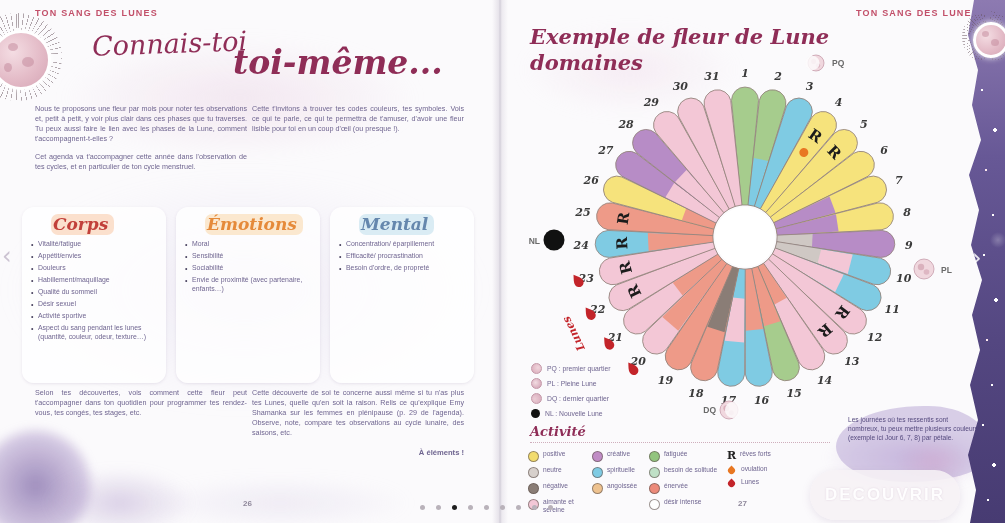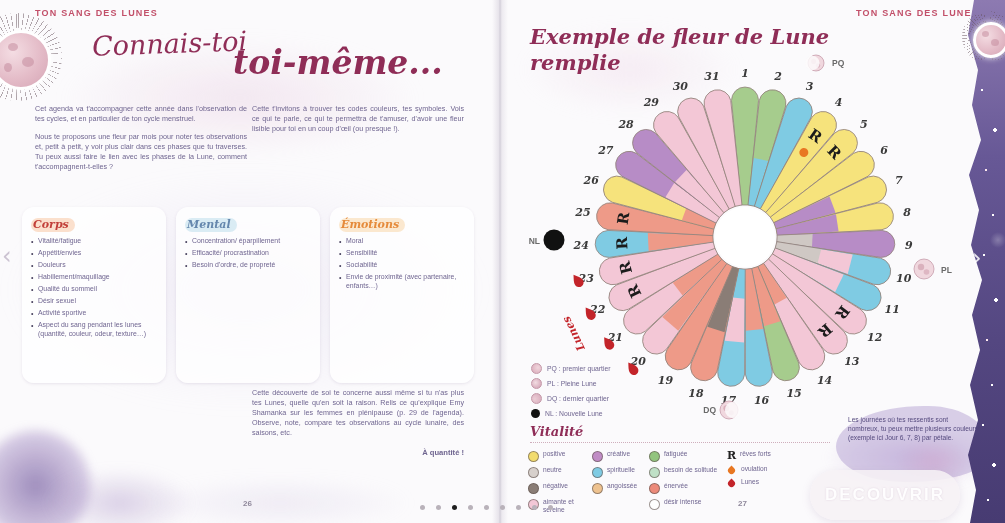--- a/index.html
+++ b/index.html
@@ -12,21 +12,21 @@
   
   .script{font-family:"DejaVu Serif",serif;font-style:italic;color:#8f2d57;}
   
   .col p{margin:0 0 8px 0;font-size:7.2px;line-height:1.38;color:#6f6590;text-align:justify;}
   .col{width:212px;}
   
   #domains-row{left:22px;top:207px;width:452px;height:176px;display:flex;gap:10px;}
   .domain-box{flex:1;background:rgba(255,255,255,0.78);border-radius:12px;padding:7px 9px;
               box-shadow:0 1px 3px rgba(120,100,140,0.15);}
   .domain-title{display:inline-block;font-family:"DejaVu Serif",serif;font-style:italic;font-weight:bold;
-                font-size:11px;padding:0 6px 1px 2px;border-radius:7px;}
+                font-size:17px;padding:0 6px 1px 2px;border-radius:7px;margin-left:20px;}
   .domain-items{margin-top:5px;}
   .domain-item{font-size:6.9px;line-height:1.3;color:#6f6590;margin:0 0 3px 0;padding-left:7px;position:relative;}
   .domain-item::before{content:"•";position:absolute;left:0;top:0;color:#4a4360;font-size:7px;}
   
   .closing{font-size:7.6px;font-weight:bold;color:#6f6590;text-align:right;}
   
   .phase-row{display:flex;align-items:center;gap:5px;height:15px;}
   .phase-label{font-size:6.8px;color:#6f6590;}
   .phase-ico{width:9px;height:9px;border-radius:50%;flex:0 0 9px;}
   .ico-pq{background:radial-gradient(circle at 65% 40%,#f0d5dc,#d9a8b8);border:0.5px solid #c498a8;}
@@ -119,66 +119,67 @@
 <div id="night-strip" class="abs"></div>
 <div id="chev-left" class="abs chev">‹</div>
 <div id="chev-right" class="abs chev">›</div>
 
 <div class="abs brand" style="left:35px;top:8px;">TON SANG DES LUNES</div>
 
 <div class="abs script" style="left:92px;top:28px;font-size:27px;transform:rotate(-2deg);">Connais-toi</div>
 <div class="abs script" style="left:233px;top:43px;font-size:33px;font-weight:bold;">toi-même...</div>
 
 <div class="abs col" style="left:35px;top:104px;">
+    <p>Nous te proposons une fleur par mois pour noter tes observations et, petit à petit, y voir plus clair dans ces phases que tu traverses. Tu peux aussi faire le lien avec les phases de la Lune, comment t'accompagnent-t-elles ?</p>
     <p>Cet agenda va t'accompagner cette année dans l'observation de tes cycles, et en particulier de ton cycle menstruel.</p>
-    <p>Nous te proposons une fleur par mois pour noter tes observations et, petit à petit, y voir plus clair dans ces phases que tu traverses. Tu peux aussi faire le lien avec les phases de la Lune, comment t'accompagnent-t-elles ?</p>
   </div>
 <div class="abs col" style="left:252px;top:104px;">
     <p>Cette t'invitons à trouver tes codes couleurs, tes symboles. Vois ce qui te parle, ce qui te permettra de t'amuser, d'avoir une fleur lisible pour toi en un coup d'œil (ou presque !).</p>
   </div>
 
 <div id="domains-row" class="abs">
     <div class="domain-box"><div class="domain-title" style="color: rgb(194, 64, 58); background: rgb(251, 224, 205);">Corps</div><div class="domain-items">
         <div class="domain-item">Vitalité/fatigue</div>
         <div class="domain-item">Appétit/envies</div>
         <div class="domain-item">Douleurs</div>
         <div class="domain-item">Habillement/maquillage</div>
         <div class="domain-item">Qualité du sommeil</div>
         <div class="domain-item">Désir sexuel</div>
         <div class="domain-item">Activité sportive</div>
         <div class="domain-item">Aspect du sang pendant les lunes (quantité, couleur, odeur, texture…)</div>
       </div></div>
-    <div class="domain-box"><div class="domain-title" style="color: rgb(101, 135, 173); background: rgb(218, 236, 244);">Mental</div><div class="domain-items">
-        <div class="domain-item">Concentration/ éparpillement</div>
-        <div class="domain-item">Efficacité/ procrastination</div>
-        <div class="domain-item">Besoin d'ordre, de propreté</div>
-      </div></div>
     <div class="domain-box"><div class="domain-title" style="color: rgb(229, 138, 58); background: rgb(251, 232, 207);">Émotions</div><div class="domain-items">
         <div class="domain-item">Moral</div>
         <div class="domain-item">Sensibilité</div>
         <div class="domain-item">Sociabilité</div>
         <div class="domain-item">Envie de proximité (avec partenaire, enfants…)</div>
       </div></div>
+    <div class="domain-box"><div class="domain-title" style="color: rgb(101, 135, 173); background: rgb(218, 236, 244);">Mental</div><div class="domain-items">
+        <div class="domain-item">Concentration/ éparpillement</div>
+        <div class="domain-item">Efficacité/ procrastination</div>
+        <div class="domain-item">Besoin d'ordre, de propreté</div>
+      </div></div>
   </div>
 
 <div class="abs col" style="left:35px;top:388px;">
+    <p>Selon tes découvertes, vois comment cette fleur peut t'accompagner dans ton quotidien pour programmer tes rendez-vous, tes congés, tes stages, etc.</p>
   </div>
 <div class="abs col" style="left:252px;top:388px;">
   <div id="outro2">
       <p>Cette découverte de soi te concerne aussi même si tu n'as plus tes Lunes, quelle qu'en soit la raison. Relis ce qu'explique Emy Shamanka sur les femmes en plénipause (p. 29 de l'agenda). Observe, note, compare tes observations au cycle lunaire, des saisons, etc.</p>
     </div>
-  <div class="closing" style="margin-top:10px;">À quantité !</div>
+  <div class="closing" style="margin-top:10px;">À éléments !</div>
 </div>
 
 <div class="abs page-num" style="left:243px;top:499px;">26</div>
 
 <div class="abs brand" style="left:856px;top:8px;">TON SANG DES LUNES</div>
 
 <div class="abs script" style="left:530px;top:24px;font-size:21px;font-weight:bold;">Exemple de fleur de Lune</div>
-<div class="abs script" style="left:530px;top:50px;font-size:21px;font-weight:bold;">remplie</div>
+<div class="abs script" style="left:530px;top:50px;font-size:21px;font-weight:bold;">domaines</div>
 
 <div class="abs" id="flower" style="left:520px;top:52px;width:460px;height:370px;"><svg width="460" height="370" viewBox="0 0 460 370">
       <g transform="translate(225 185) rotate(0)">
         <path d="M -3.5 -32 L -13.5 -136.5 A 13.5 13.5 0 0 1 13.5 -136.5 L 3.5 -32 Z" fill="#a6cc8d"></path>
         <path d="M -3.5 -32 L -13.5 -136.5 A 13.5 13.5 0 0 1 13.5 -136.5 L 3.5 -32 Z" fill="none" stroke="#93837c" stroke-width="0.8"></path>
       </g>
       <text x="225" y="24.5" text-anchor="middle" font-size="11" font-style="italic" font-weight="bold" font-family="DejaVu Serif, serif" fill="#3a3a3a">1</text>
       <g transform="translate(225 185) rotate(11.612903225806452)">
         <path d="M -3.5 -32 L -13.5 -136.5 A 13.5 13.5 0 0 1 13.5 -136.5 L 3.5 -32 Z" fill="#a6cc8d"></path>
         <path d="M -3.5 -32 L -7.5 -79.2 L 7.5 -79.2 L 3.5 -32 Z" fill="#7fcbe3"></path>
@@ -401,21 +402,21 @@
     <div class="phase-row">
       <span class="phase-ico ico-dq"></span>
       <span class="phase-label">DQ : dernier quartier</span>
     </div>
     <div class="phase-row">
       <span class="phase-ico ico-nl"></span>
       <span class="phase-label">NL : Nouvelle Lune</span>
     </div>
   </div>
 
-<div class="abs" id="legend-title" style="left:530px;top:424px;">Vitalité</div>
+<div class="abs" id="legend-title" style="left:530px;top:424px;">Activité</div>
 <div class="abs" id="legend-rule" style="left:530px;top:430px;width:300px;height:12px;"></div>
 <div class="abs" id="legend-grid" style="left:528px;top:450px;">
     <div class="lg-col" style="width: 64px;">
       <div class="lg-item">
         <span class="lg-swatch" style="background: rgb(242, 220, 110);"></span>
         <span class="lg-label">positive</span>
       </div>
       <div class="lg-item">
         <span class="lg-swatch" style="background: rgb(215, 208, 204);"></span>
         <span class="lg-label">neutre</span>

